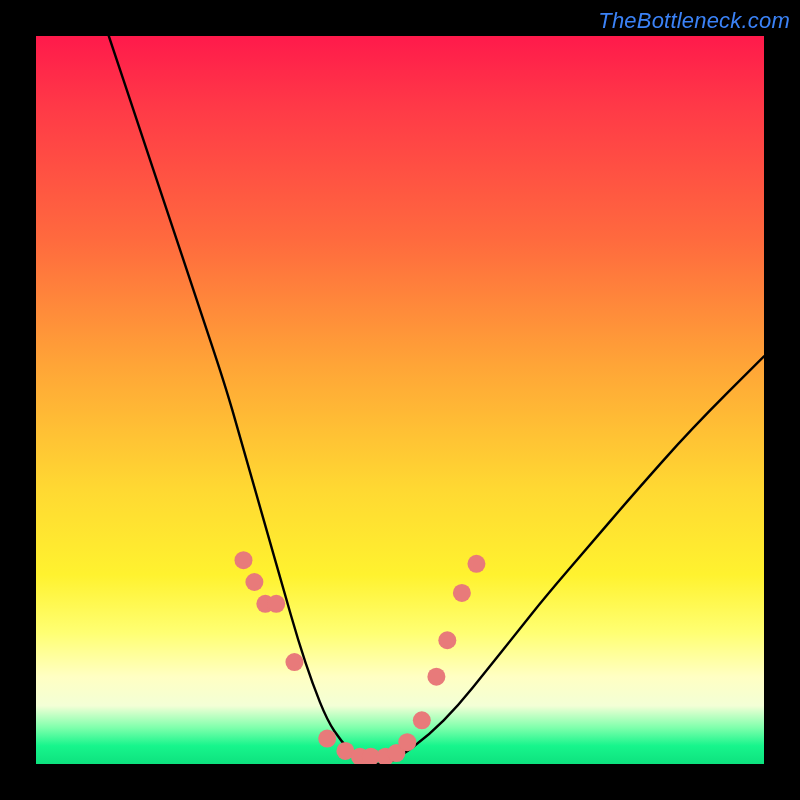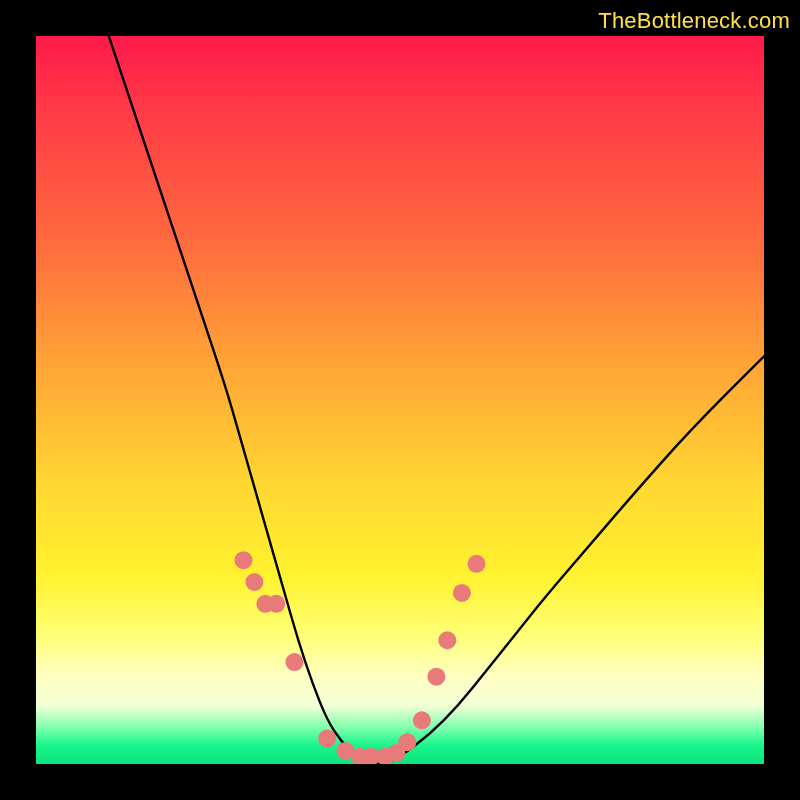--- a/index.html
+++ b/index.html
@@ -39,25 +39,26 @@
       #f3ffd6 92%,
       #7fffac 95%,
       #17f58c 97.5%,
       #0de27e 100%
     );
   }
   .watermark {
     position: absolute;
     top: 8px;
     right: 10px;
-    color: #fde047;
+    color: #3b82f6;
     font-size: 22px;
     letter-spacing: 0.2px;
     font-weight: 400;
     user-select: none;
+    font-style: italic;
   }
   svg {
     position: absolute;
     left: 0;
     top: 0;
   }
 </style>
 </head>
 <body>
 

